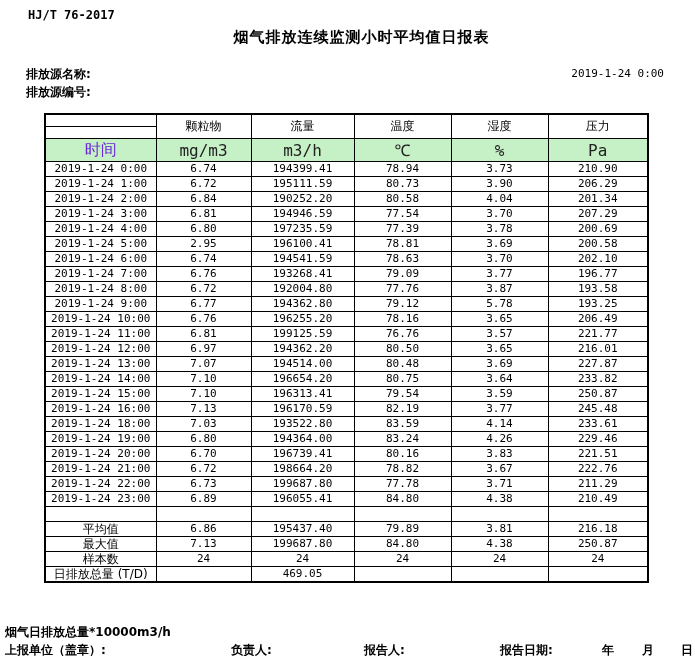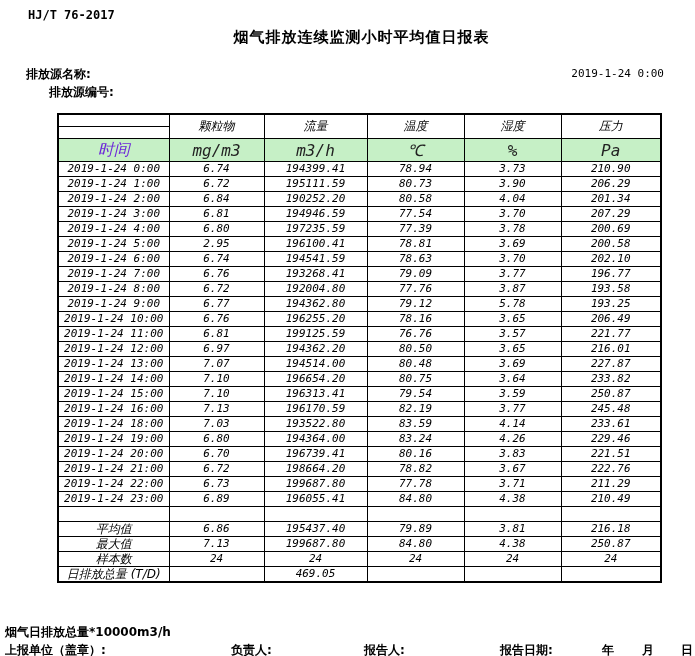--- a/index.html
+++ b/index.html
@@ -7,27 +7,26 @@
     width:695px;height:656px;position:relative;overflow:hidden;
     font-family:"DejaVu Sans",sans-serif;color:#000;
     -webkit-font-smoothing:none;
   }
   .abs{position:absolute;}
   #doc-code{left:28px;top:8px;font-size:12px;font-weight:bold;font-family:"DejaVu Sans Mono",monospace;}
   #title-wrap{left:0;top:27px;width:695px;text-align:center;text-decoration:underline;}
   #page-title{display:inline-block;transform:translateX(14px);font-size:15px;font-weight:bold;letter-spacing:1px;}
   #source-name-label{left:26px;top:66px;font-size:12px;font-weight:bold;}
   #report-datetime{right:31px;top:67px;font-size:11px;font-family:"DejaVu Sans Mono",monospace;}
-  #source-id-label{left:26px;top:84px;font-size:12px;font-weight:bold;margin-left:23px;}
+  #source-id-label{left:26px;top:84px;font-size:12px;font-weight:bold;}
 
   #report-table{
-    position:absolute;left:57px;top:113px;
+    position:absolute;left:44px;top:113px;
     border-collapse:collapse;table-layout:fixed;width:603px;
     border:2px solid #000;
-    font-style:italic;
   }
   #report-table td{
     border:1px solid #000;padding:0;text-align:center;
     overflow:hidden;white-space:nowrap;vertical-align:middle;
   }
   tr.colhead td{height:22px;font-size:12px;}
   td.corner{padding:0;vertical-align:top;}
   .corner-top{height:11px;border-bottom:1px solid #000;}
   .corner-bottom{height:11px;}
   tr.units td{

